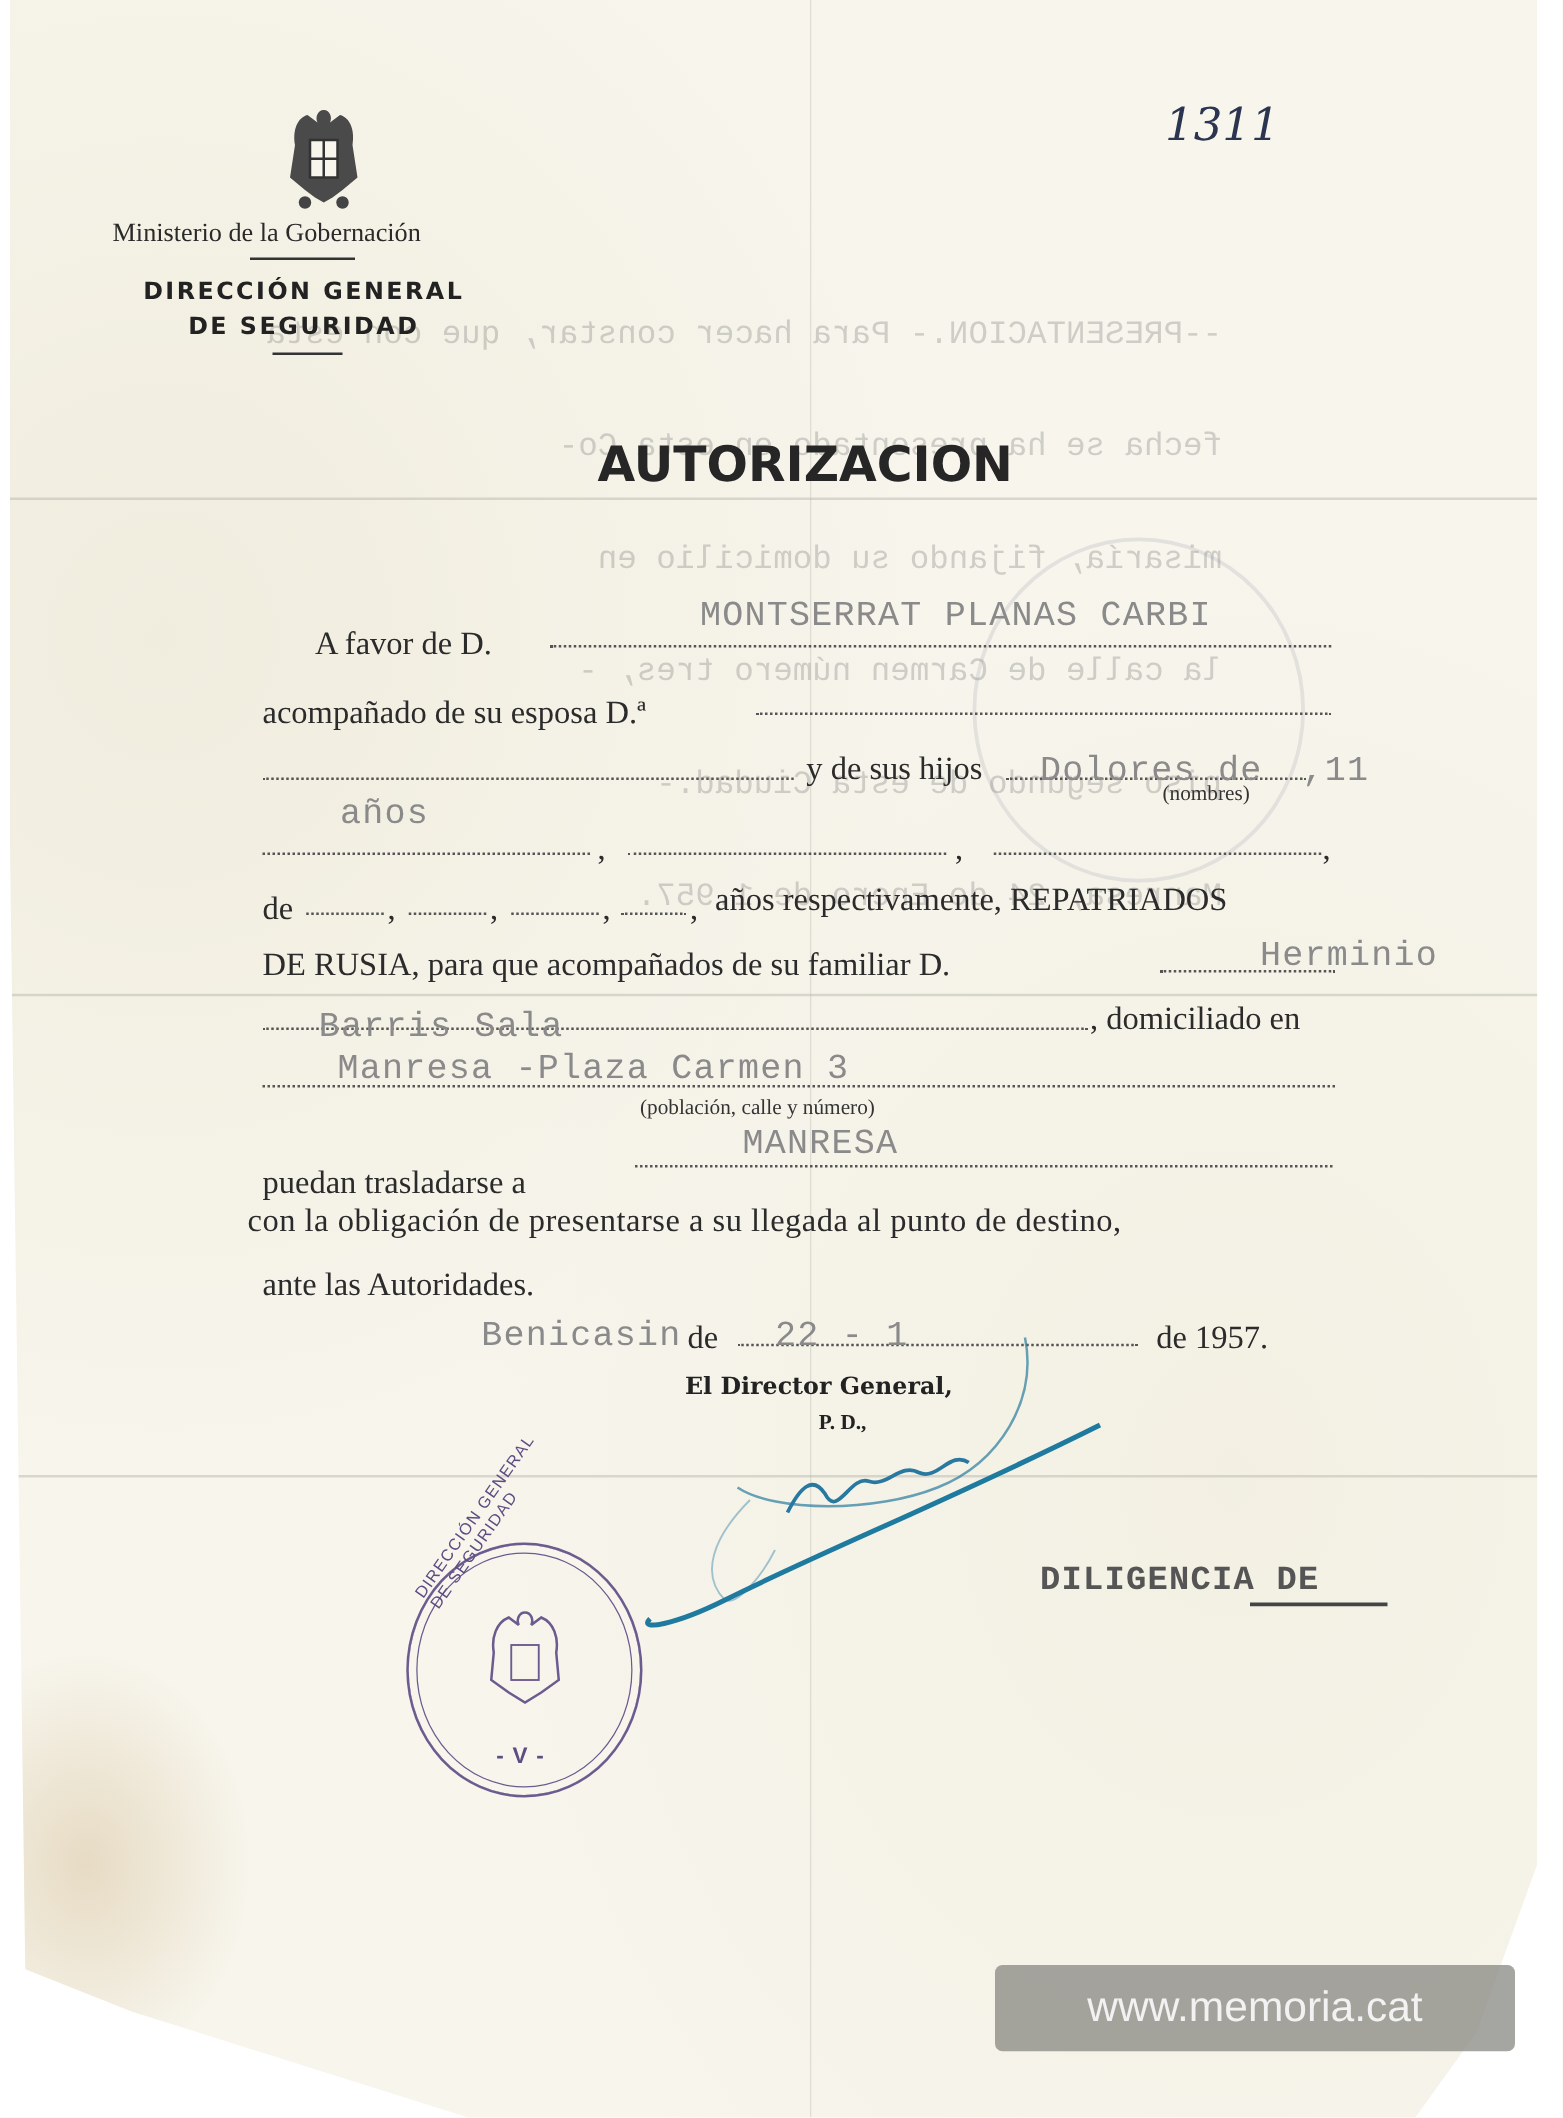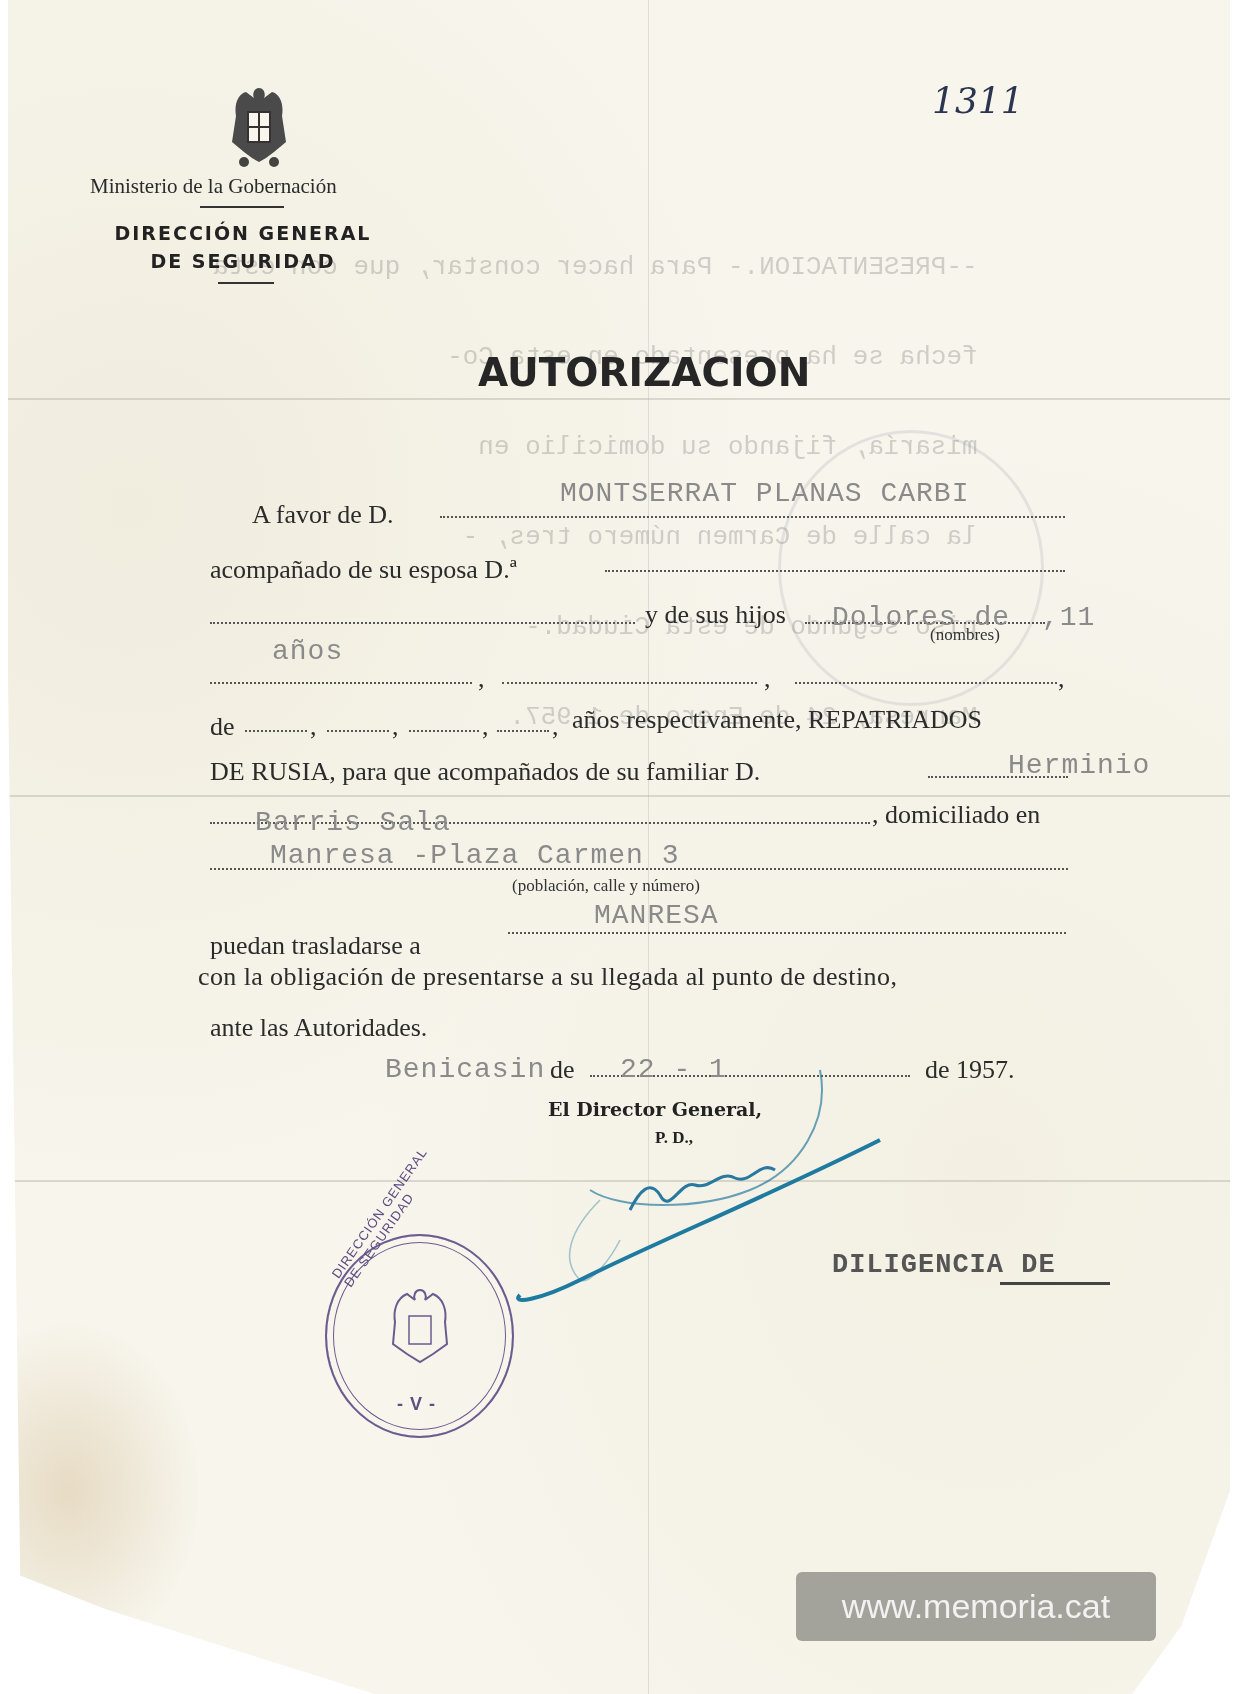--- a/index.html
+++ b/index.html
@@ -37,21 +37,21 @@
     .seal-text { position: absolute; font-family: "Liberation Sans", sans-serif; font-size: 13px; letter-spacing: 1px; }
     .ghost-seal {
       position: absolute; left: 770px; top: 430px; width: 260px; height: 270px;
       border: 3px solid rgba(140,140,160,0.18); border-radius: 50%;
     }
     .typed { font-family: "Liberation Mono", monospace; color: #8a8a8a; font-size: 28px; letter-spacing: 1px; }
     .form-text { font-family: "Liberation Serif", serif; font-size: 26px; color: #2b2b2b; }
     .dots { position: absolute; border-bottom: 2px dotted #555; height: 0; }
     .note { font-family: "Liberation Serif", serif; font-size: 17px; color: #333; }
     .wm {
-      position: absolute; left: 796px; top: 1572px; width: 360px; height: 69px;
+      position: absolute; left: 796px; top: 1572px; width: 416px; height: 69px;
       background: rgba(140,140,135,0.78); border-radius: 6px;
       color: #f2f2f2; font-family: "Liberation Sans", sans-serif; font-size: 34px;
       display: flex; align-items: center; justify-content: center;
     }
   </style>
 </head>
 <body>
 
 <div class="paper">
   <div class="fold-h" style="top:398px"></div>

